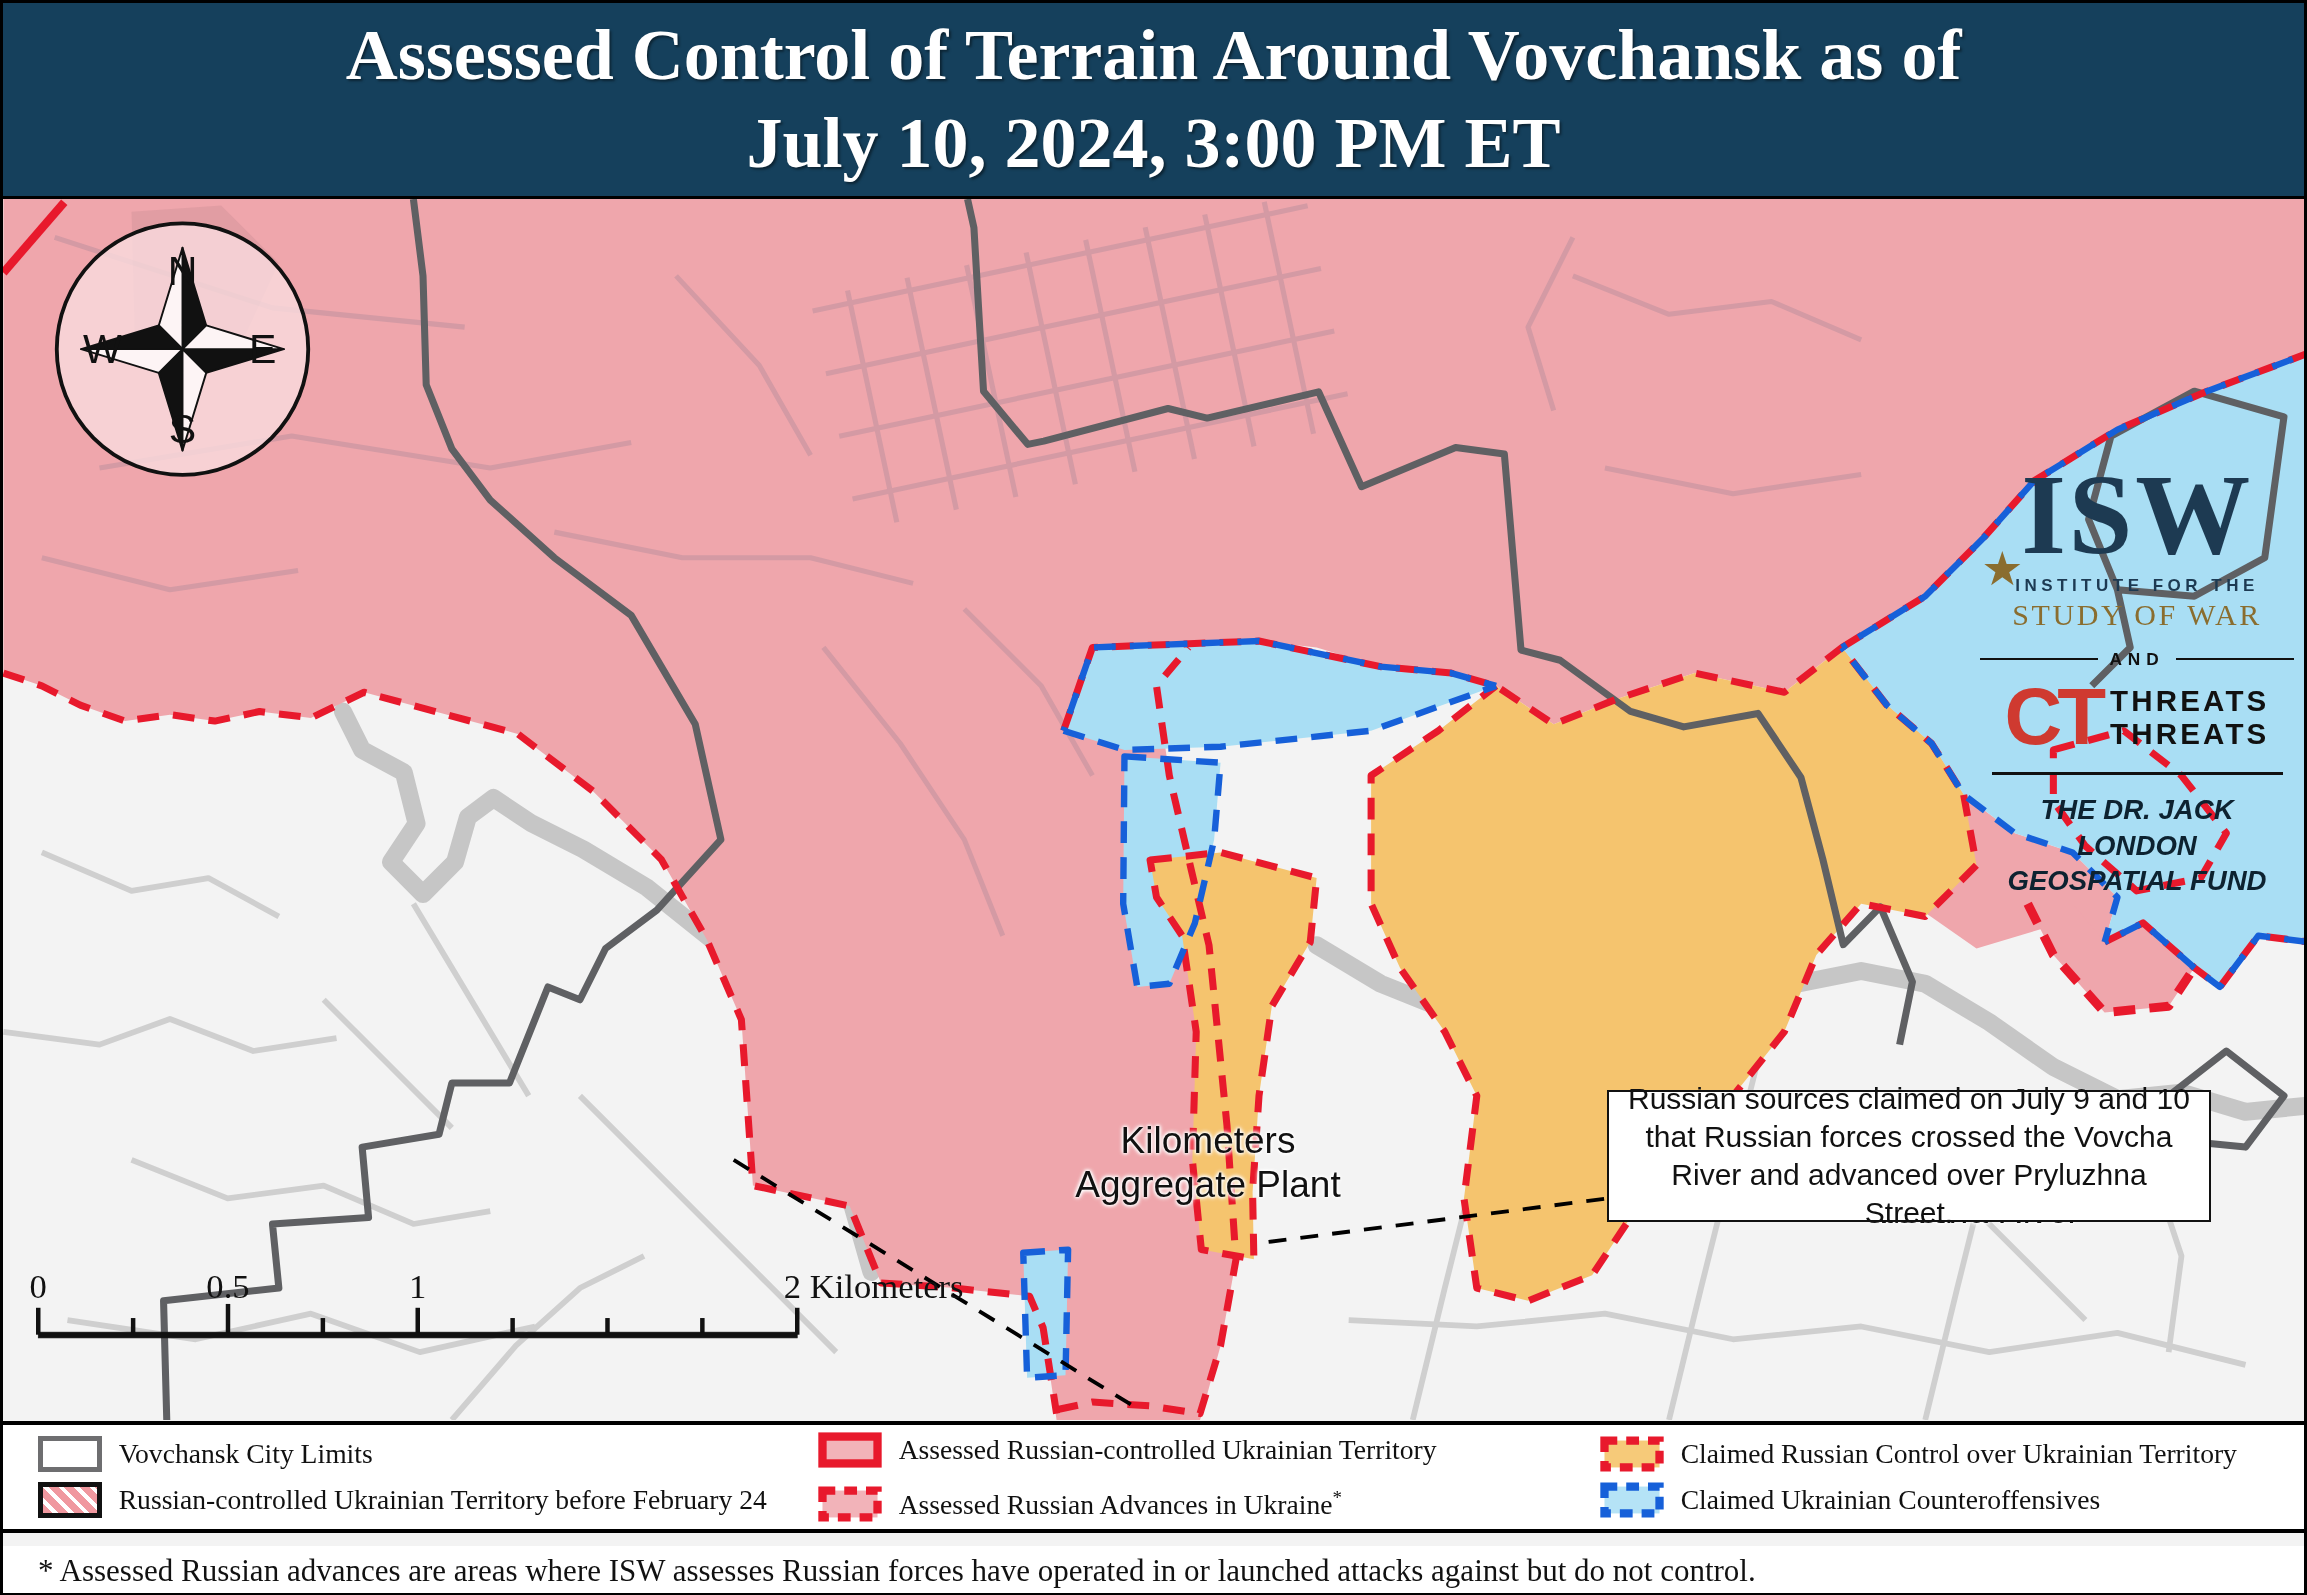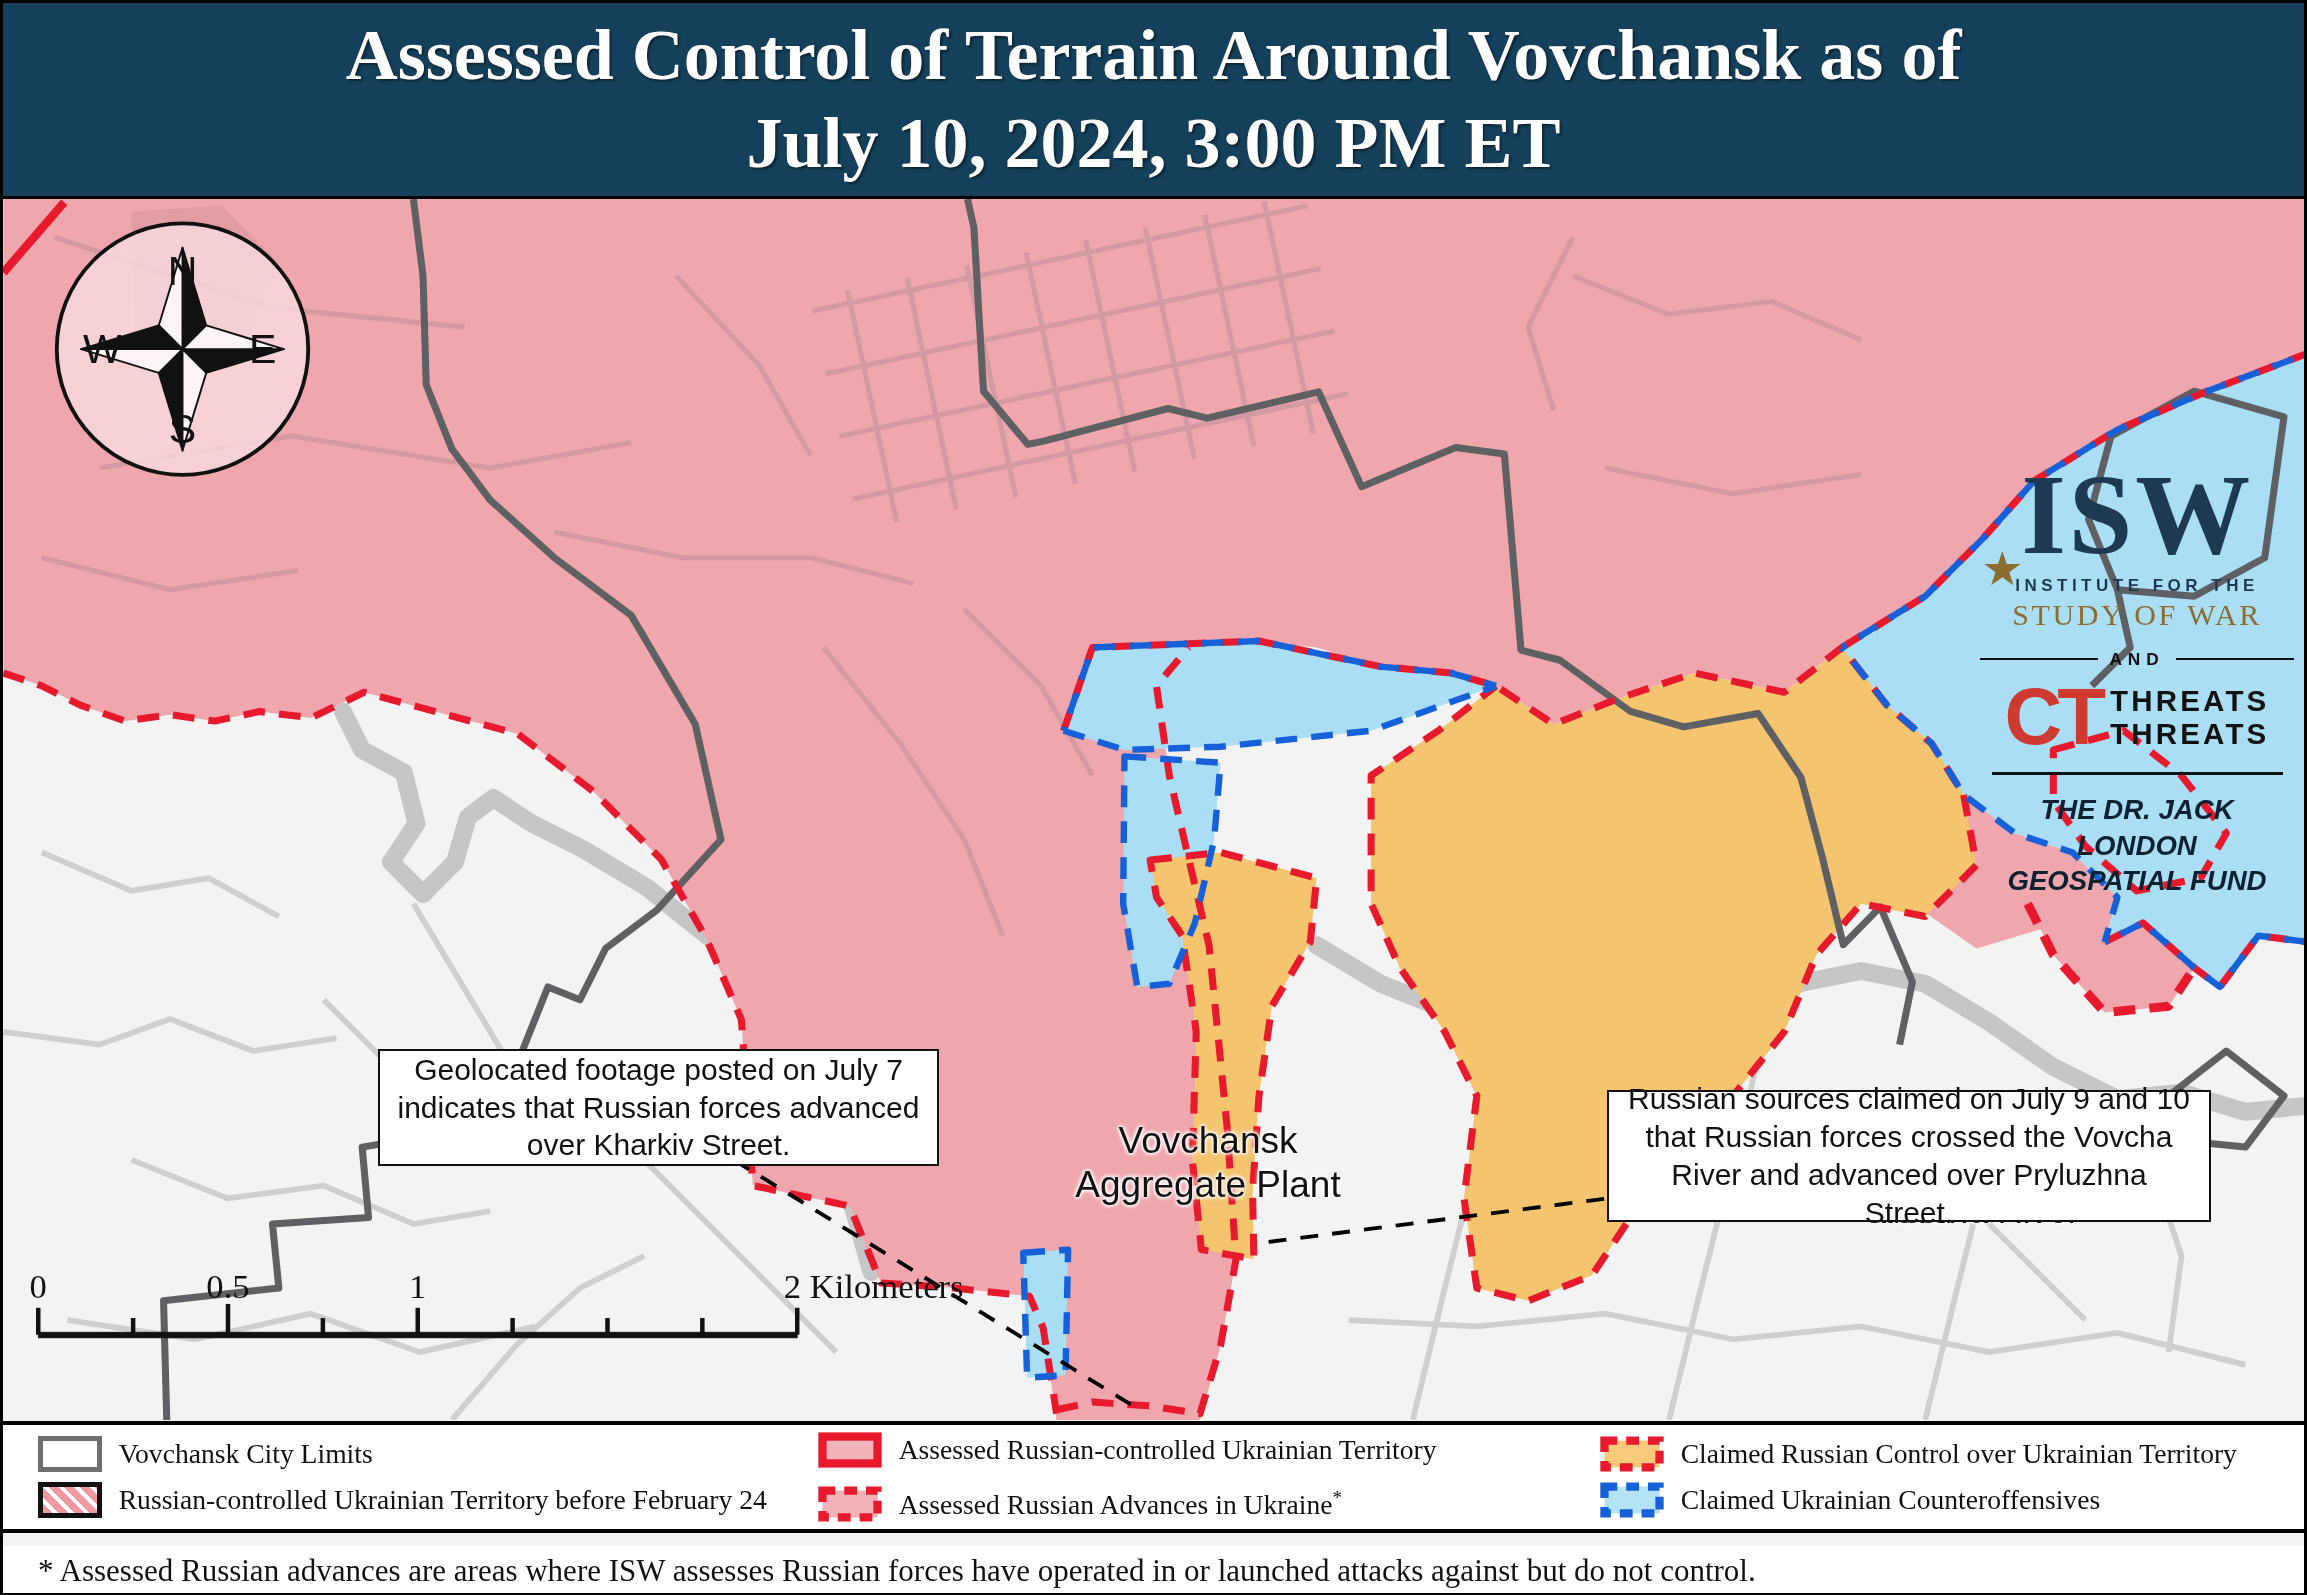--- a/index.html
+++ b/index.html
@@ -245,24 +245,23 @@
           <div>THREATS</div>
         </div>
       </div>
       <div class="fund-div"></div>
       <div class="fund">
         <div>THE DR. JACK LONDON</div>
         <div>GEOSPATIAL FUND</div>
       </div>
     </div>
 
-    <div class="maplabel" id="plant-label">Vovchansk Aggregate Plant</div>
+    <div class="maplabel" id="plant-label">Kilometers Aggregate Plant</div>
     <div class="maplabel" id="river-label">Vovcha River</div>
 
-    <div class="callout" style="left:375px;top:850px;width:561px;height:117px;">Geolocated footage posted on July 7 indicates that Russian forces advanced over Kharkiv Street.</div>
     <div class="callout" style="left:1604px;top:891px;width:604px;height:132px;">Russian sources claimed on July 9 and 10 that Russian forces crossed the Vovcha River and advanced over Pryluzhna Street.</div>
 
     <svg class="scalebar" width="1000" height="77" viewBox="0 0 1560 120">
       <text x="55" y="46" text-anchor="middle">0</text>
       <text x="351" y="46" text-anchor="middle">0.5</text>
       <text x="647" y="46" text-anchor="middle">1</text>
       <text x="1218" y="46" text-anchor="start">2 Kilometers</text>
       <g stroke="#111" stroke-width="7">
         <line x1="55" y1="62" x2="55" y2="104"></line>
           <line x1="351" y1="56" x2="351" y2="104"></line>

